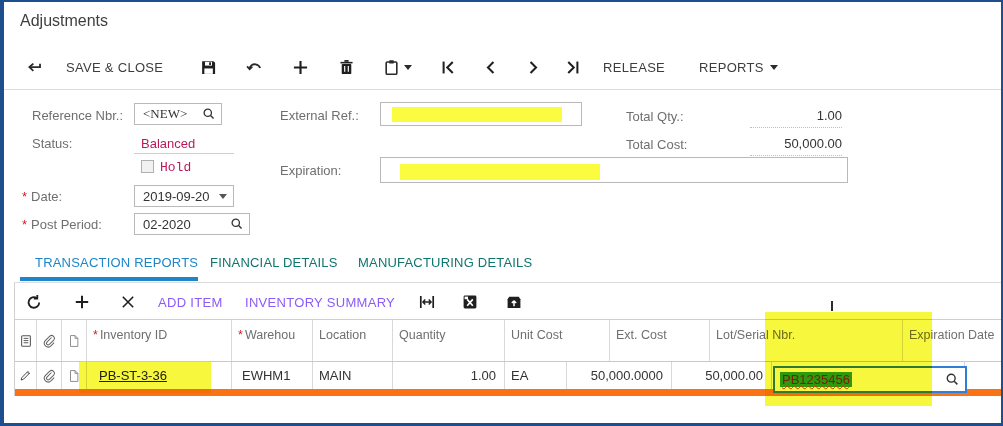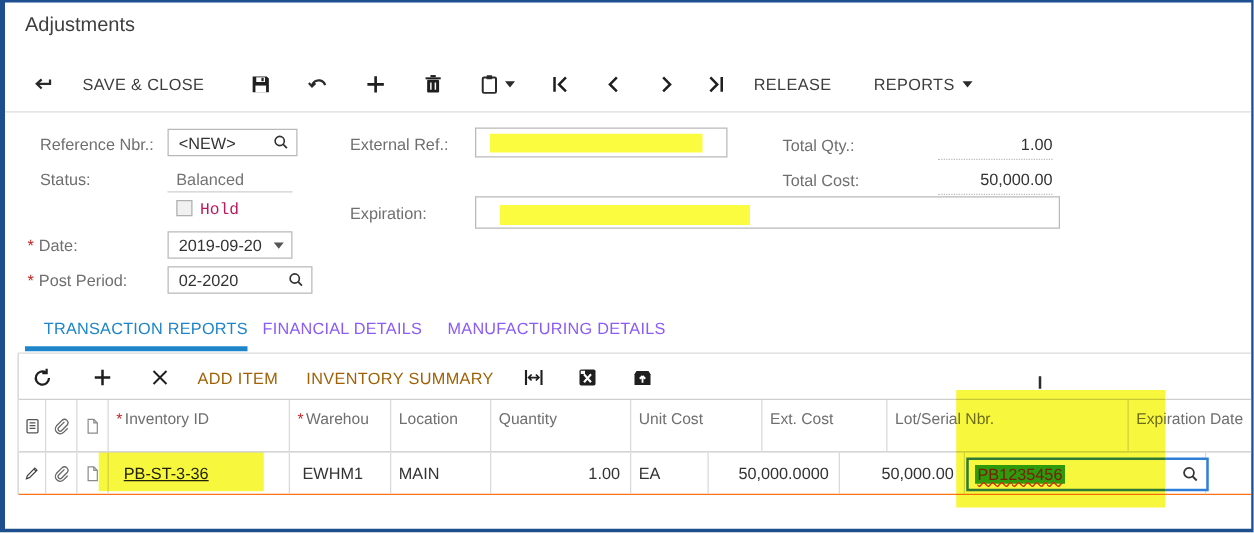--- a/index.html
+++ b/index.html
@@ -15,34 +15,34 @@
   .title{position:absolute;left:16px;top:10px;font-size:16px;color:#3f3f3f;}
   
   .tbtxt{position:absolute;top:58px;font-size:13px;color:#3d3d3d;letter-spacing:.3px;cursor:default;display:flex;align-items:center;gap:6px;}
   .tbico{position:absolute;top:57px;width:17px;height:17px;display:flex;align-items:center;justify-content:center;}
   .caret{width:0;height:0;border-left:4px solid transparent;border-right:4px solid transparent;border-top:5px solid #2a2a2a;display:inline-block;}
   
   .lbl{position:absolute;font-size:13px;color:#6f6f6f;white-space:nowrap;}
   .req{color:#cc1f1f;margin-right:4px;}
   .inp{position:absolute;background:#fff;border:1px solid #b9b9b9;box-sizing:border-box;display:flex;align-items:center;padding-left:8px;color:#333;}
   .inp .mag{margin-left:auto;margin-right:5px;}
-  .val{position:absolute;color:#737373;}
+  .val{position:absolute;color:#be185d;}
   .dottedval{position:absolute;width:92px;text-align:right;color:#333;padding-bottom:4px;border-bottom:1px dotted #bdbdbd;}
   .chk{position:absolute;width:13px;height:13px;border:1px solid #b0b0b0;background:#f1f1f1;box-sizing:border-box;}
   .dcaret{width:0;height:0;border-left:4px solid transparent;border-right:4px solid transparent;border-top:5px solid #555;margin-left:auto;margin-right:6px;}
   
-  .tab{position:absolute;top:253px;font-size:13px;color:#8b5cf6;letter-spacing:.2px;}
+  .tab{position:absolute;top:253px;font-size:13px;color:#0f766e;letter-spacing:.2px;}
   .tab.active{color:#1e86c8;}
   .tabline{position:absolute;left:16px;top:275px;width:178px;height:4px;background:#1e86c8;}
   
   #grid{position:absolute;left:10px;top:281px;right:0;height:113px;border-left:1px solid #d0d0d0;box-sizing:border-box;}
   .gtico{position:absolute;top:10px;width:17px;height:17px;display:flex;align-items:center;justify-content:center;}
-  .gttxt{position:absolute;top:12px;font-size:13px;color:#a16207;letter-spacing:.3px;}
+  .gttxt{position:absolute;top:12px;font-size:13px;color:#8b5cf6;letter-spacing:.3px;}
   .gh{position:absolute;left:0;right:0;top:36px;height:43px;display:flex;border-top:1px solid #cfcfcf;border-bottom:1px solid #c9c9c9;box-sizing:border-box;font-size:12.5px;color:#6f6f6f;background:#fff;}
-  .gr{position:absolute;left:0;right:0;top:79px;height:34px;display:flex;border-bottom:1px solid #f97316;box-sizing:border-box;font-size:13px;color:#333;}
+  .gr{position:absolute;left:0;right:0;top:79px;height:34px;display:flex;border-bottom:7px solid #f97316;box-sizing:border-box;font-size:13px;color:#333;}
   .cell{box-sizing:border-box;border-right:1px solid #d9d9d9;padding:8px 6px 0 6px;overflow:hidden;white-space:nowrap;}
   .gr .cell{display:flex;align-items:center;padding-top:0;}
   .icell{display:flex;align-items:center;justify-content:center;padding:0;}
   .num{text-align:left;padding-right:8px;}
   .gr .num{justify-content:flex-end;}
   .c0{width:22px;}.c1{width:25px;}.c2{width:25px;}.c3{width:145px;}.c4{width:81px;}
   .c5{width:80px;}.c6{width:112px;}.c7{width:62px;}.c8{width:105px;}.c9{width:100px;}
   .c10{width:193px;}.c11{flex:1;white-space:normal;line-height:14px;}
   .link{color:#222;text-decoration:underline;cursor:pointer;}
   
@@ -152,21 +152,21 @@
       </div>
     <div class="tbtxt" style="left:695px;">
       <span>REPORTS</span>
       <span class="caret"></span>
     </div>
   </div>
   <div class="hr" style="top:87px;"></div>
 
   <div>
     <div class="lbl" style="left:28px;top:106px;">Reference Nbr.:</div>
-    <div class="inp" style="left:130px;top:101px;width:104px;height:22px;">
+    <div class="inp" style="left:130px;top:101px;width:88px;height:22px;font-family:Liberation Serif, serif;">
       <span>&lt;NEW&gt;</span>
       <span class="mag">
           <svg width="14" height="14" viewBox="0 0 16 16">
             <circle cx="6.6" cy="6.6" r="4.2" fill="none" stroke="#333" stroke-width="1.5"></circle>
             <path d="M9.8 9.8l3.4 3.4" stroke="#333" stroke-width="1.6"></path>
           </svg>
         </span>
     </div>
 
     <div class="lbl" style="left:28px;top:134px;">Status:</div>

